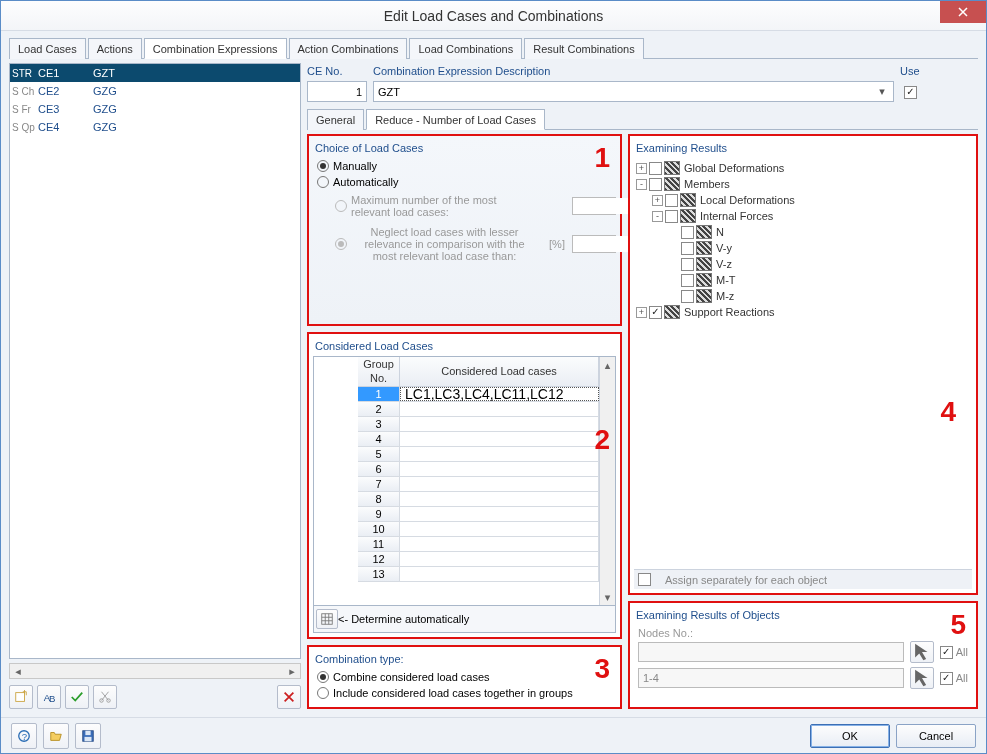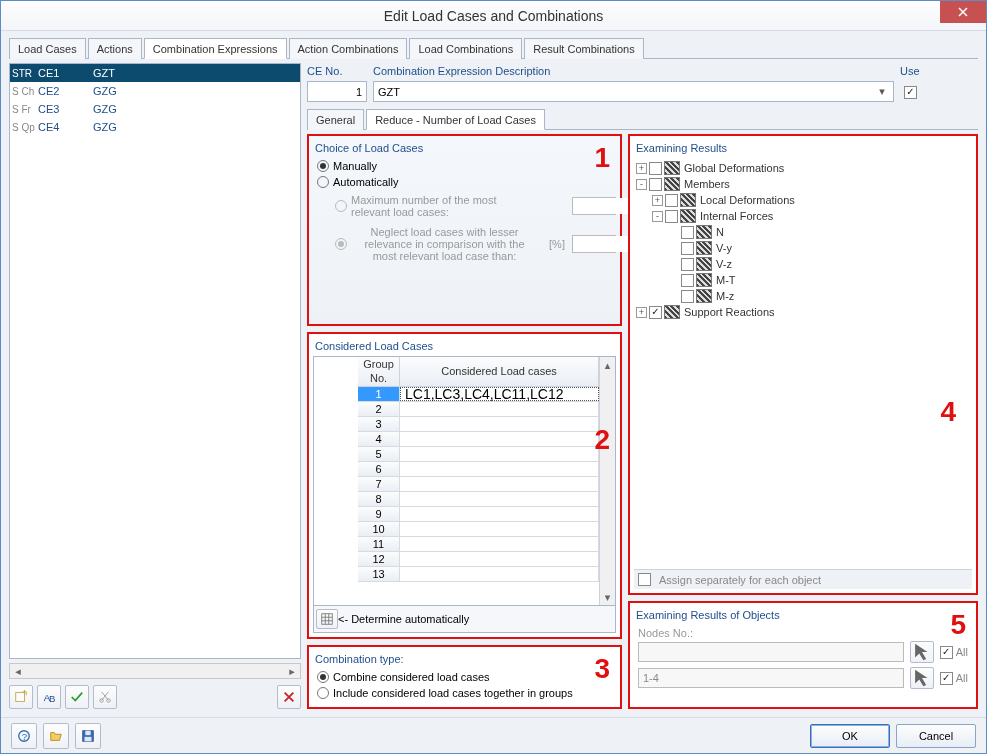--- a/index.html
+++ b/index.html
@@ -115,21 +115,21 @@
 
 .exam-box { flex: 1; display: flex; flex-direction: column; }
 .tree { flex: 1; padding: 2px 2px; color: #333; overflow: auto; }
 .tree-row { display: flex; align-items: center; height: 16px; gap: 2px; cursor: pointer; }
 .toggle { width: 11px; height: 11px; border: 1px solid #999; display: flex; align-items: center; justify-content: center; font-size: 9px; line-height: 1; color: #555; background: #fff; }
 .toggle.empty { border: none; }
 .tree-icon { width: 16px; height: 14px; background: repeating-linear-gradient(45deg,#444,#444 2px,#ddd 2px,#ddd 4px); border: 1px solid #777; }
 .tree-label { padding-left: 2px; }
 .indent-1 { padding-left: 16px; }
 .indent-2 { padding-left: 32px; }
-.assign-row { display: flex; align-items: center; gap: 8px; padding: 3px 4px; background: #eef1f6; border-top: 1px solid #ccd3de; color: #888; }
+.assign-row { display: flex; align-items: center; gap: 14px; padding: 3px 4px; background: #eef1f6; border-top: 1px solid #ccd3de; color: #888; }
 
 .exam-obj-box { height: 108px; }
 .obj-row { display: flex; align-items: center; gap: 6px; padding: 2px 4px; }
 .obj-label { color: #999; padding: 2px 4px 0 4px; }
 .obj-input { flex: 1; height: 20px; border: 1px solid #bbb; background: #f7f7f7; padding: 2px 4px; color: #888; }
 .pick-btn { width: 24px; height: 22px; border: 1px solid #b4bccb; background: linear-gradient(#fdfdfd,#eef1f6); display: flex; align-items: center; justify-content: center; cursor: pointer; border-radius: 2px; }
 .all-check { display: flex; align-items: center; gap: 3px; color: #888; }
 
 .footer { height: 36px; display: flex; align-items: center; padding: 0 10px; gap: 6px; border-top: 1px solid #d6dce5; }
 .footer .tool-btn { width: 26px; height: 26px; }

